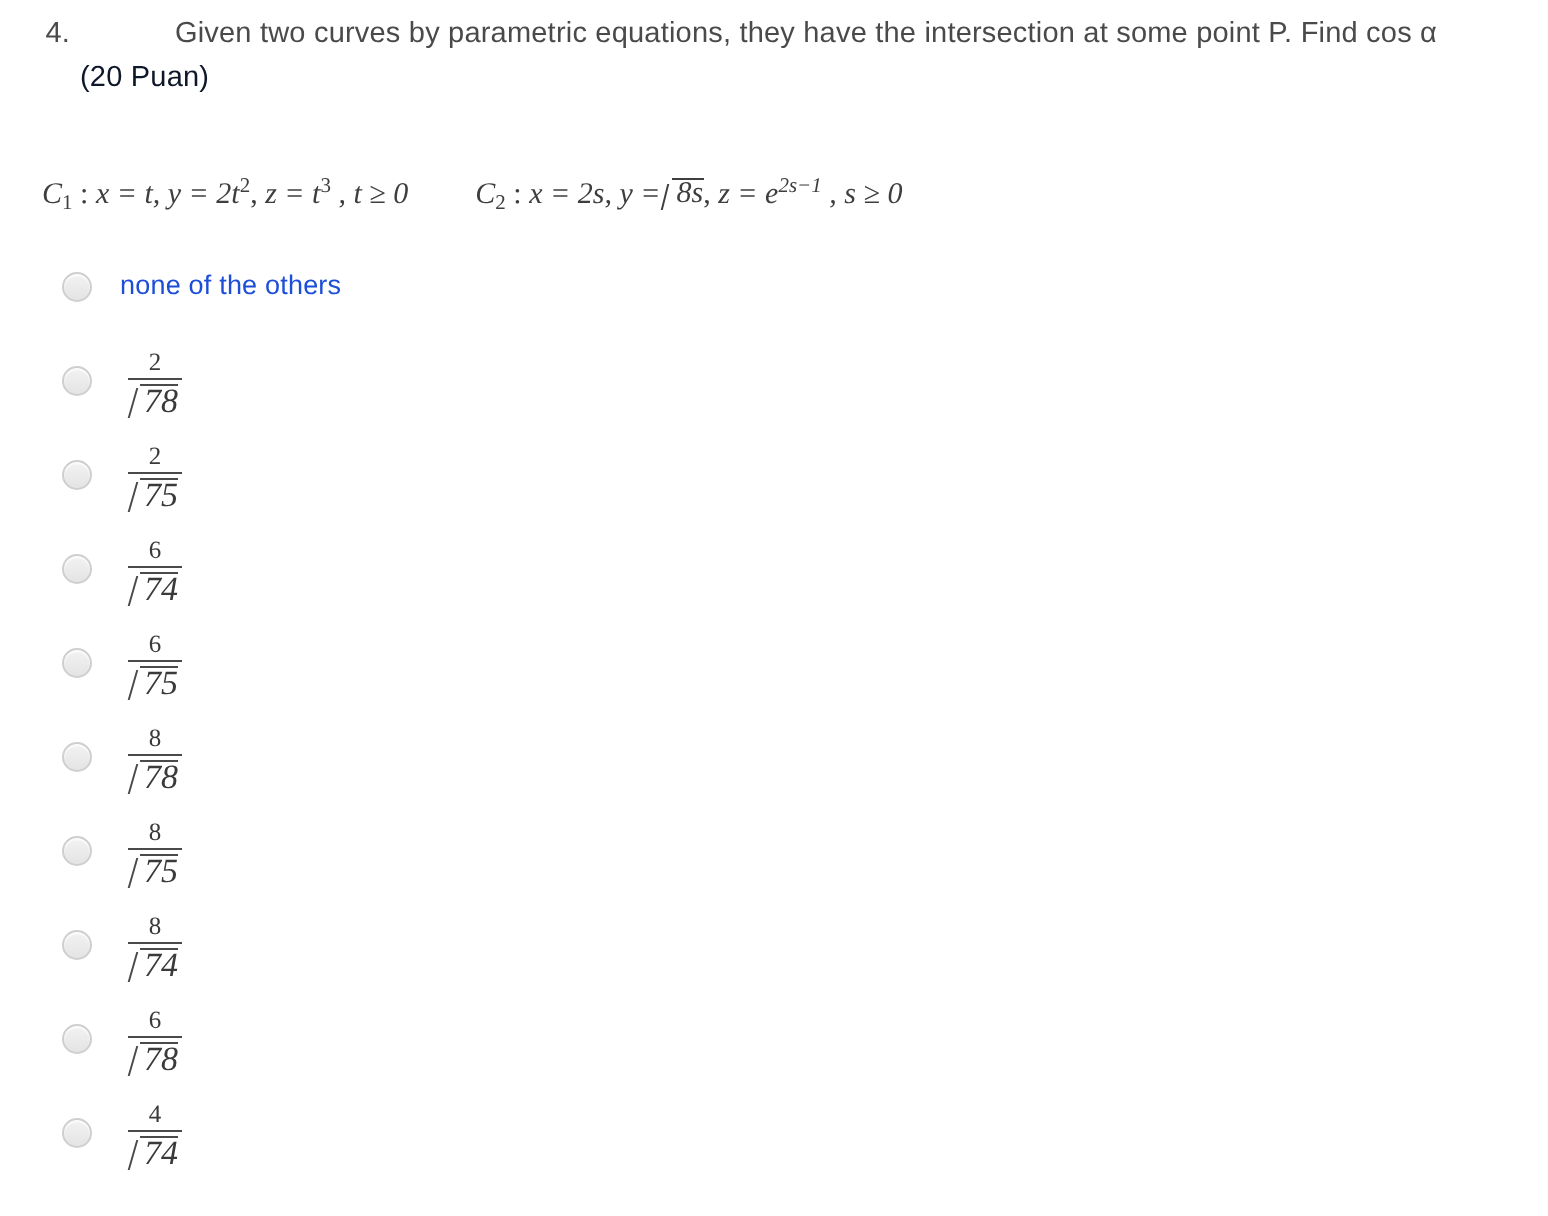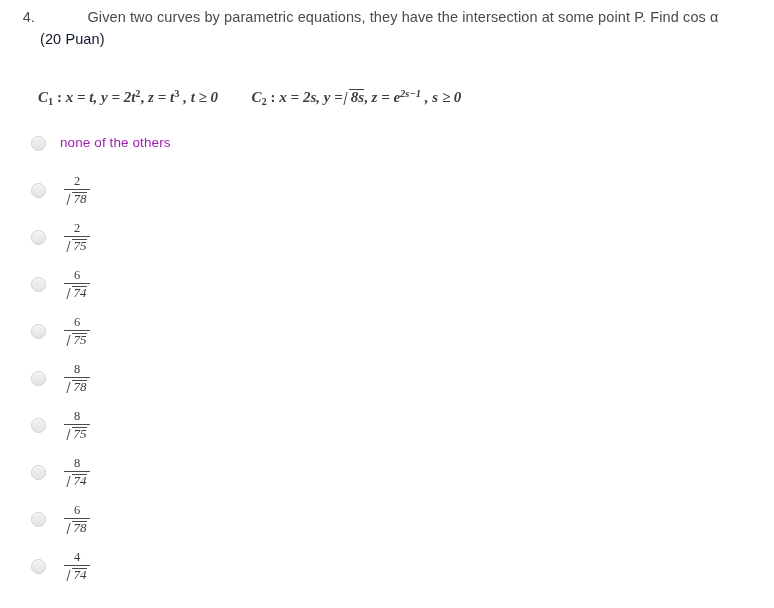--- a/index.html
+++ b/index.html
@@ -55,27 +55,26 @@
     padding-left: 22px;
     font-size: 14.5px;
     line-height: 23px;
     color: #0f172a;
     letter-spacing: 0.1px;
   }
 
   
   .equations {
     position: absolute;
-    left: 38px;
+    left: 21px;
     top: 88px;
     font-family: "Liberation Serif", serif;
     font-size: 15px;
     color: #3e3e3e;
     white-space: nowrap;
-    font-weight: bold;
   }
   .eq {
     display: inline-block;
     vertical-align: middle;
   }
   .eq-gap { display: inline-block; width: 26px; }
   .it { font-style: italic; }
   .sub {
     font-size: 10.5px;
     vertical-align: -0.28em;
@@ -140,21 +139,21 @@
     background: linear-gradient(to bottom, #f2f2f2 0%, #e4e4e4 100%);
     border: 1px solid #cfcfcf;
     box-shadow: inset 0 1px 1px rgba(255,255,255,0.9);
     box-sizing: border-box;
   }
   .opt-text {
     position: absolute;
     left: 60px;
     top: 7px;
     font-size: 13.5px;
-    color: #a21caf;
+    color: #1d4ed8;
     font-family: "Liberation Sans", sans-serif;
     letter-spacing: 0.1px;
   }
 
   
   .frac {
     position: absolute;
     left: 64px;
     top: 0px;
     display: inline-block;
@@ -168,21 +167,21 @@
     padding: 0 3px 1px 3px;
     display: block;
   }
   .frac .bar {
     display: block;
     border-top: 1px solid #4a4a4a;
     width: 100%;
     min-width: 26px;
   }
   .frac .den {
-    font-size: 13px;
+    font-size: 17px;
     display: block;
     padding: 1px 2px 0 2px;
     font-style: italic;
     text-decoration: underline;
   }
   .den .rad {
     display: inline-block;
     position: relative;
     padding-left: 6px;
     padding-top: 1px;

